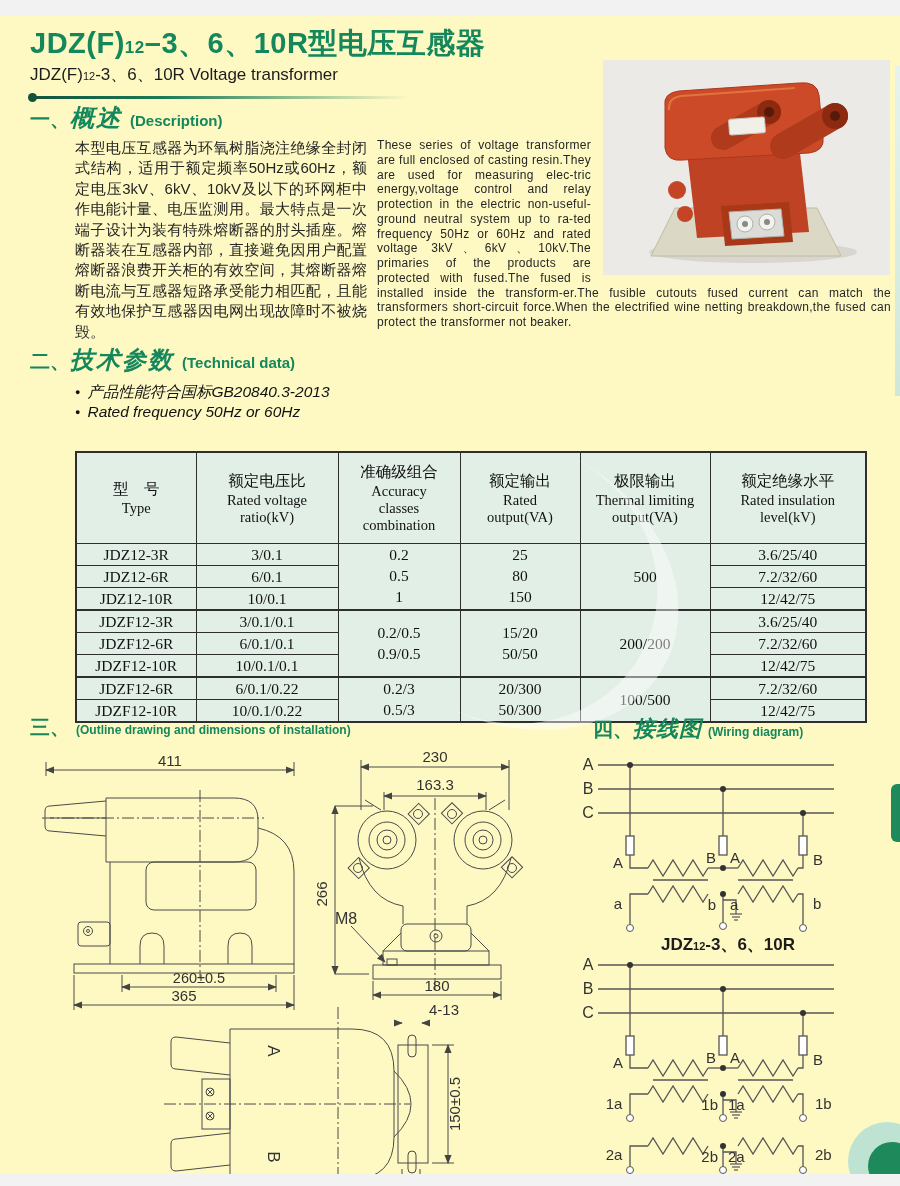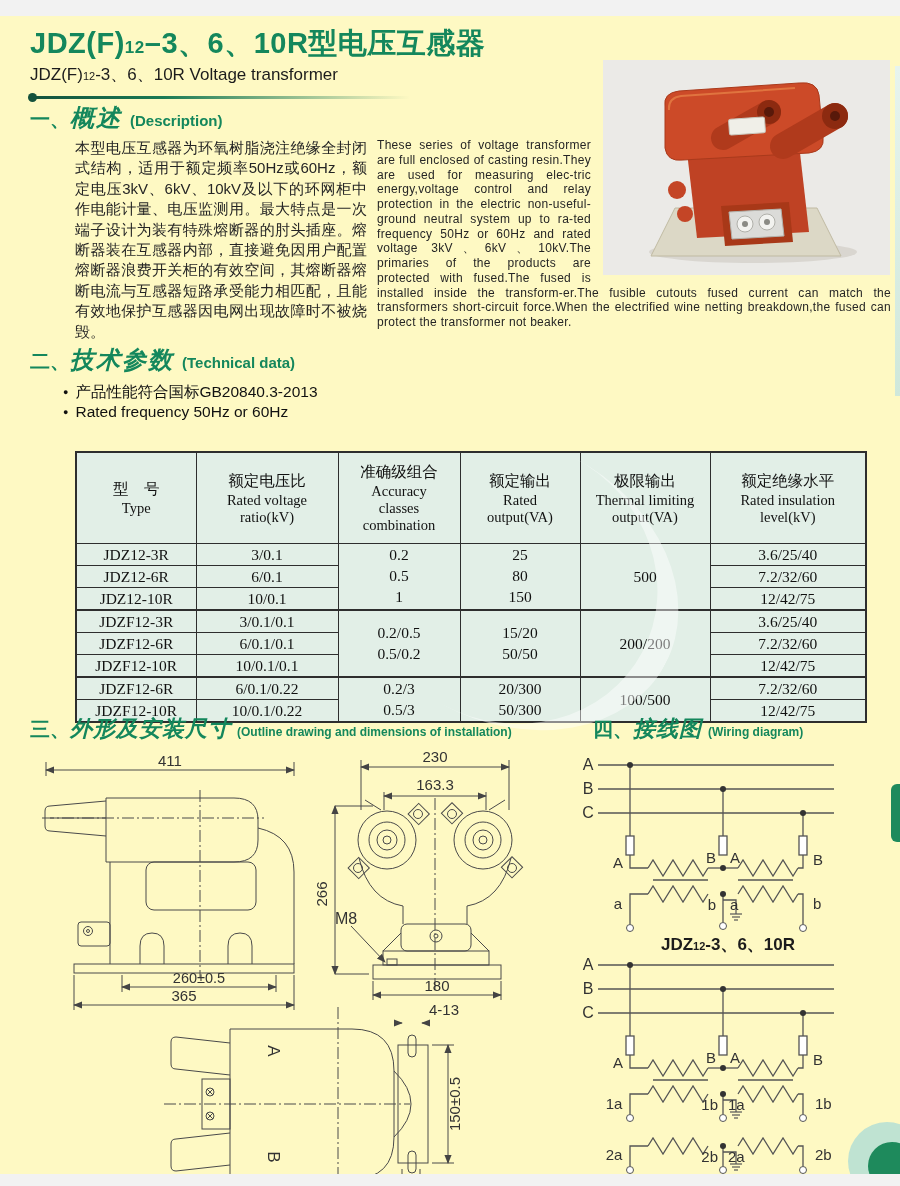--- a/index.html
+++ b/index.html
@@ -28,21 +28,21 @@
   
   .desc{left:75px;top:122px;width:816px;overflow:hidden;}
   .desc .zh-col{float:left;width:292px;font-size:15px;line-height:1.36;text-align:justify;
                 color:#252525;margin-right:10px;}
   .desc .img-spacer{float:right;width:300px;height:143px;}
   .desc .en-text{font-size:12px;line-height:1.23;text-align:justify;color:#252525;
                  letter-spacing:0.3px;}
   .photo{left:603px;top:44px;width:287px;height:215px;}
 
   
-  .bullets{left:63px;top:366px;width:720px;list-style:none;margin:0;padding:0;}
+  .bullets{left:75px;top:366px;width:720px;list-style:none;margin:0;padding:0;font-style:italic;}
   .bullets li{font-size:15.5px;line-height:1.3;color:#111;}
   .bullets li::before{content:"●";font-size:9px;vertical-align:2px;margin-right:7px;color:#111;}
 
   
   table.spec{left:75px;top:435px;width:790px;position:absolute;border-collapse:collapse;
              background:#e2efe7;table-layout:fixed;}
   table.spec th,table.spec td{border:1px solid #2e2e2e;text-align:center;
              font-family:"Liberation Serif",serif;color:#111;}
   table.spec{border:2px solid #2e2e2e;}
   table.spec th{height:86px;padding:2px;font-weight:normal;}
@@ -185,21 +185,21 @@
     </tr>
     <tr>
       <td>JDZ12-10R</td>
       <td>10/0.1</td>
       <td>12/42/75</td>
     </tr>
     <tr class="grp">
       <td>JDZF12-3R</td>
       <td>3/0.1/0.1</td>
       <td class="ml" rowspan="3">0.2/0.5
-0.5/0.2</td>
+0.9/0.5</td>
       <td class="ml" rowspan="3">15/20
 50/50</td>
       <td rowspan="3">200/200</td>
       <td>3.6/25/40</td>
     </tr>
     <tr>
       <td>JDZF12-6R</td>
       <td>6/0.1/0.1</td>
       <td>7.2/32/60</td>
     </tr>
@@ -222,21 +222,20 @@
       <td>JDZF12-10R</td>
       <td>10/0.1/0.22</td>
       <td>12/42/75</td>
     </tr>
   </tbody>
     </table>
   <div class="abs wm"></div>
 
   <div class="abs sec-h small" style="left:30px;top:698px;">
     <span class="num">三、</span>
-    <span class="zh">外形及安装尺寸</span>
     <span class="en">(Outline drawing and dimensions of installation)</span>
   </div>
   <div class="abs sec-h small" style="left:593px;top:698px;">
     <span class="num">四、</span>
     <span class="zh">接线图</span>
     <span class="en">(Wiring diagram)</span>
   </div>
 
   <svg class="abs" style="left:22px;top:738px;" width="296" height="258" viewBox="0 0 296 258">
     <defs>

